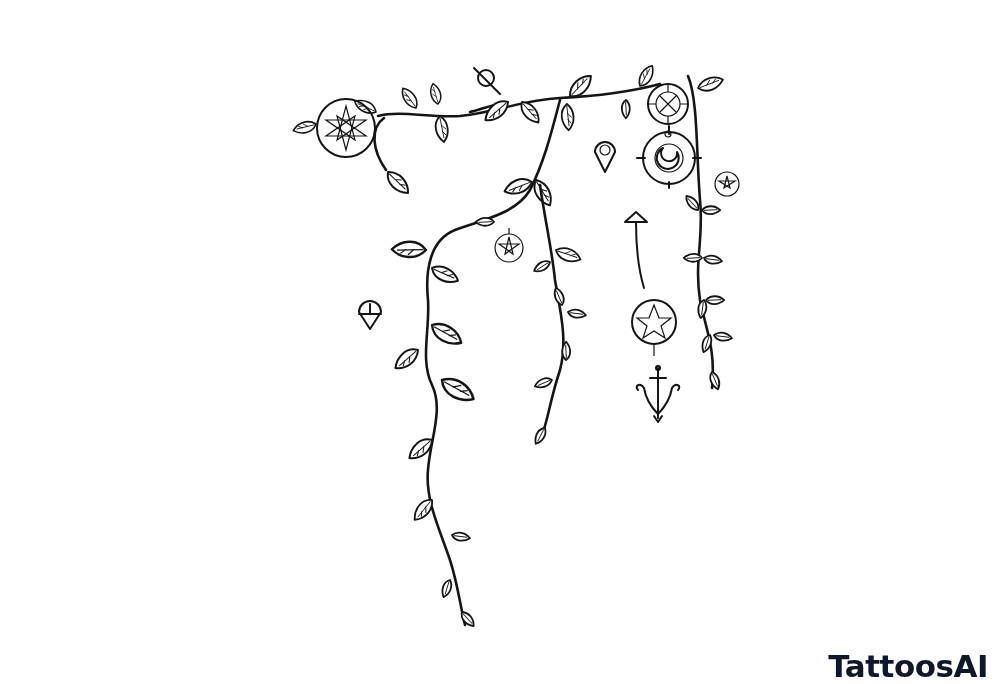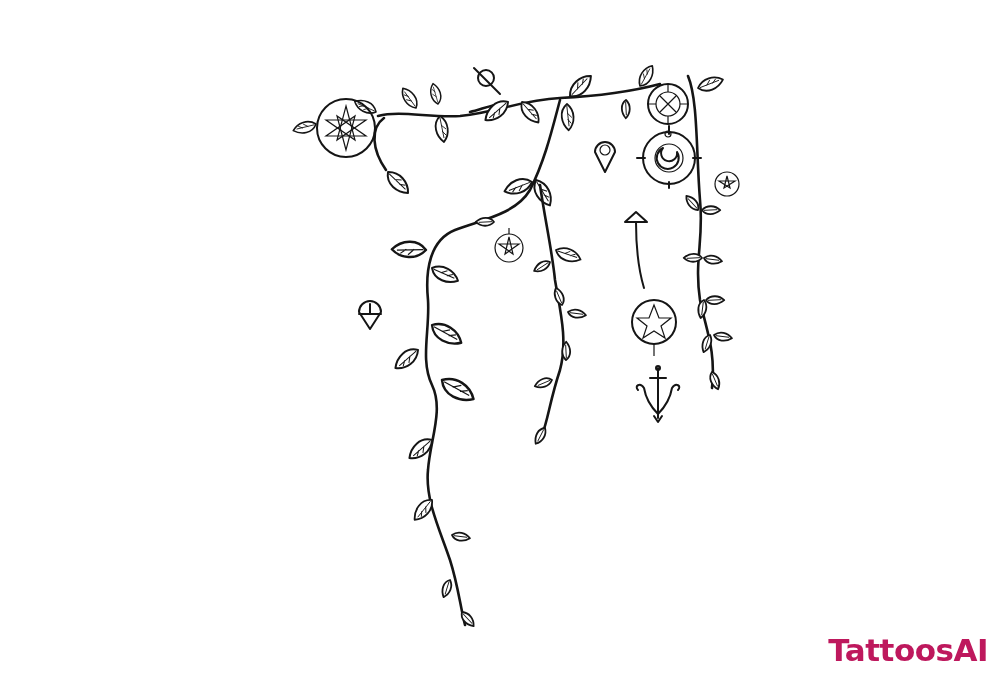--- a/index.html
+++ b/index.html
@@ -4,23 +4,23 @@
 <style>
   html, body { margin: 0; padding: 0; background: #ffffff; }
   body { width: 1000px; height: 684px; position: relative; overflow: hidden; }
   #art { position: absolute; left: 0; top: 0; width: 1000px; height: 684px; }
   .vine { fill: none; stroke: #151515; stroke-width: 2.6; stroke-linecap: round; stroke-linejoin: round; }
   .leaf { fill: #ffffff; stroke: #151515; stroke-width: 1.8; stroke-linejoin: round; }
   .vein { fill: none; stroke: #151515; stroke-width: 0.9; }
   .sym { fill: none; stroke: #151515; stroke-width: 2; stroke-linecap: round; stroke-linejoin: round; }
   .symthin { fill: none; stroke: #151515; stroke-width: 1.2; }
   .watermark {
-    position: absolute; right: 12px; bottom: 16px;
+    position: absolute; right: 12px; bottom: 0;
     font-family: "DejaVu Sans", sans-serif; font-weight: bold;
-    font-size: 31px; letter-spacing: -0.5px; color: #be185d;
+    font-size: 31px; letter-spacing: -0.5px; color: #0f172a;
   }
 </style>
 </head>
 <body>
 
 <svg id="art" viewBox="0 0 1000 684" xmlns="http://www.w3.org/2000/svg">
   <defs>
     <g id="lf">
       <path class="leaf" d="M0,0 C6,-9 18,-10 26,-4 C20,4 8,8 0,0 Z"></path>
       <path class="vein" d="M2,0 L22,-4 M9,-1 L13,-6 M15,-2 L19,-6"></path>

